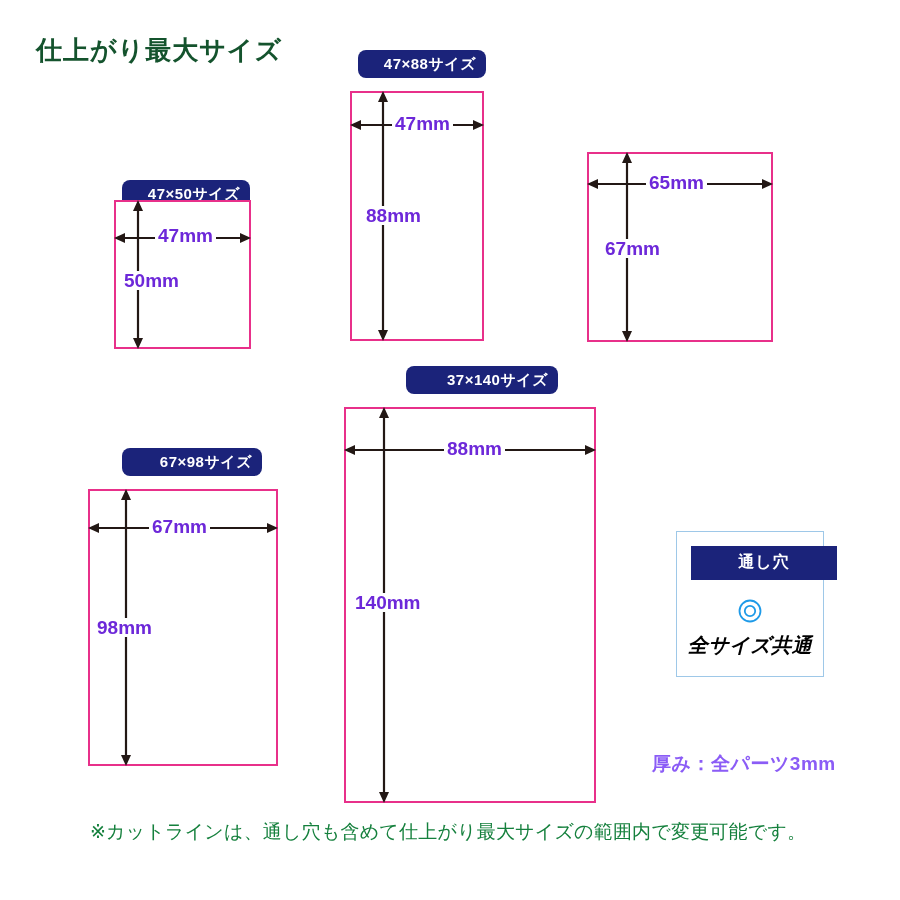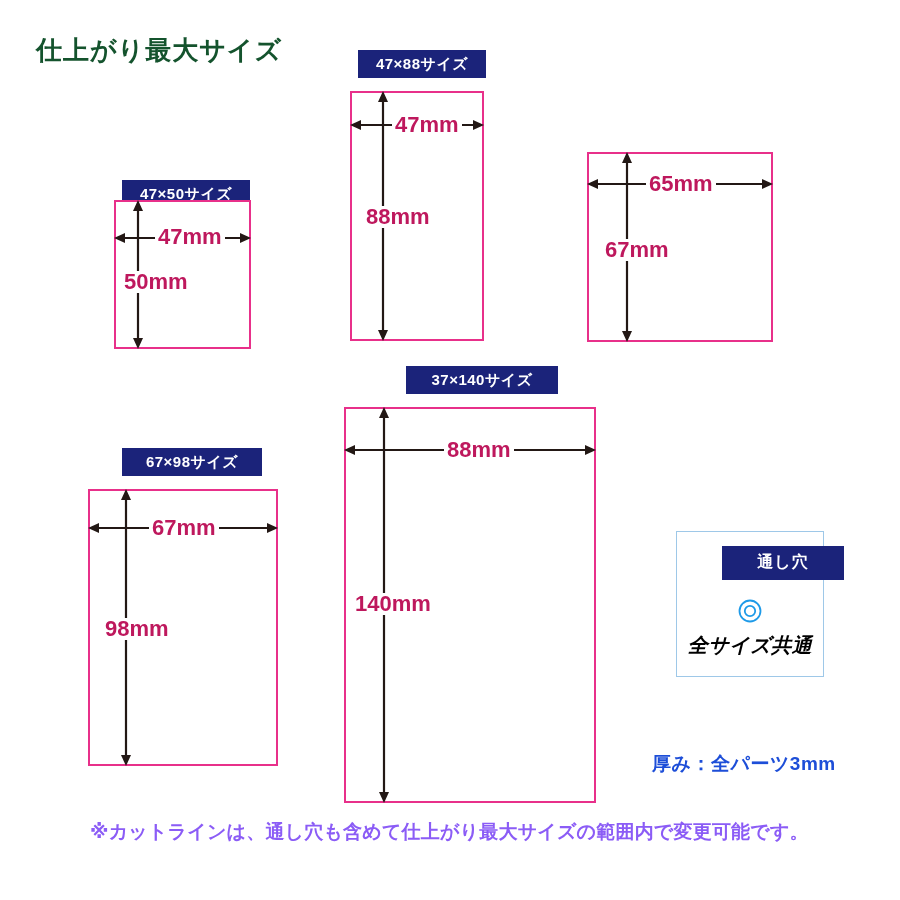--- a/index.html
+++ b/index.html
@@ -35,69 +35,69 @@
   
   .badge {
     position: absolute;
     background: #1b237a;
     color: #ffffff;
     font-size: 15px;
     font-weight: bold;
     line-height: 1;
     padding: 6px 10px 7px 10px;
     white-space: nowrap;
-    text-align: center;
+    text-align: right;
     letter-spacing: 0.5px;
+    border-radius: 8px;
   }
 
   
   .size-rect {
     position: absolute;
     border: 2px solid #e8308a;
     background: #ffffff;
     box-sizing: border-box;
   }
 
   
   .dim-h, .dim-v {
     position: absolute;
   }
   .dim-h svg, .dim-v svg { display: block; }
 
   .dim-label {
     position: absolute;
-    font-size: 22px;
-    font-weight: bold;
-    color: #be185d;
+    font-size: 19px;
+    font-weight: bold;
+    color: #6d28d9;
     background: #ffffff;
     padding: 0 3px;
     line-height: 1;
     white-space: nowrap;
   }
 
   
   .hole-card {
     position: absolute;
     border: 1px solid #9ec8e8;
     background: #ffffff;
     box-sizing: border-box;
   }
   .hole-badge {
     position: absolute;
     left: 14px;
     top: 14px;
-    width: 122px;
+    width: 146px;
     background: #1b237a;
     color: #ffffff;
     font-size: 16px;
     font-weight: bold;
     text-align: center;
     padding: 6px 0 7px 0;
     letter-spacing: 1px;
-    margin-left: 31px;
   }
   .hole-icon {
     position: absolute;
     left: 50%;
     top: 66px;
     transform: translateX(-50%);
   }
   .hole-caption {
     position: absolute;
     left: 0;
@@ -111,33 +111,33 @@
     font-style: italic;
   }
 
   
   .thickness-note {
     position: absolute;
     left: 652px;
     top: 751px;
     font-size: 19px;
     font-weight: bold;
-    color: #1d4ed8;
+    color: #8b5cf6;
     white-space: nowrap;
     letter-spacing: 0.5px;
   }
 
   
   .footer-notes {
     position: absolute;
     left: 90px;
     top: 818px;
     font-size: 19px;
-    font-weight: bold;
-    color: #8b5cf6;
+    font-weight: normal;
+    color: #15803d;
     line-height: 1.45;
     letter-spacing: 0.2px;
   }
   .footer-notes div { white-space: nowrap; }
 </style>
 </head>
 <body>
 
 <div id="stage">
 
@@ -221,21 +221,21 @@
   </div>
   <div class="dim-label" style="left:149px; top:517px;">67mm</div>
 
   <div class="dim-v" style="left:119px; top:489px;">
     <svg width="14" height="277" viewBox="0 0 14 277">
       <line x1="7" y1="8" x2="7" y2="269" stroke="#231815" stroke-width="2.2"></line>
       <polygon points="7,0 2,11 12,11" fill="#231815"></polygon>
       <polygon points="7,277 2,266 12,266" fill="#231815"></polygon>
     </svg>
   </div>
-  <div class="dim-label" style="left:102px; top:618px;">98mm</div>
+  <div class="dim-label" style="left:94px; top:618px;">98mm</div>
 
   <div class="badge" style="left:406px; top:366px; width:132px;">37×140サイズ</div>
 
   <div class="size-rect" style="left:344px; top:407px; width:252px; height:396px;"></div>
 
   <div class="dim-h" style="left:344px; top:443px;">
     <svg width="252" height="14" viewBox="0 0 252 14">
       <line x1="8" y1="7" x2="244" y2="7" stroke="#231815" stroke-width="2.2"></line>
       <polygon points="0,7 11,2 11,12" fill="#231815"></polygon>
       <polygon points="252,7 241,2 241,12" fill="#231815"></polygon>

